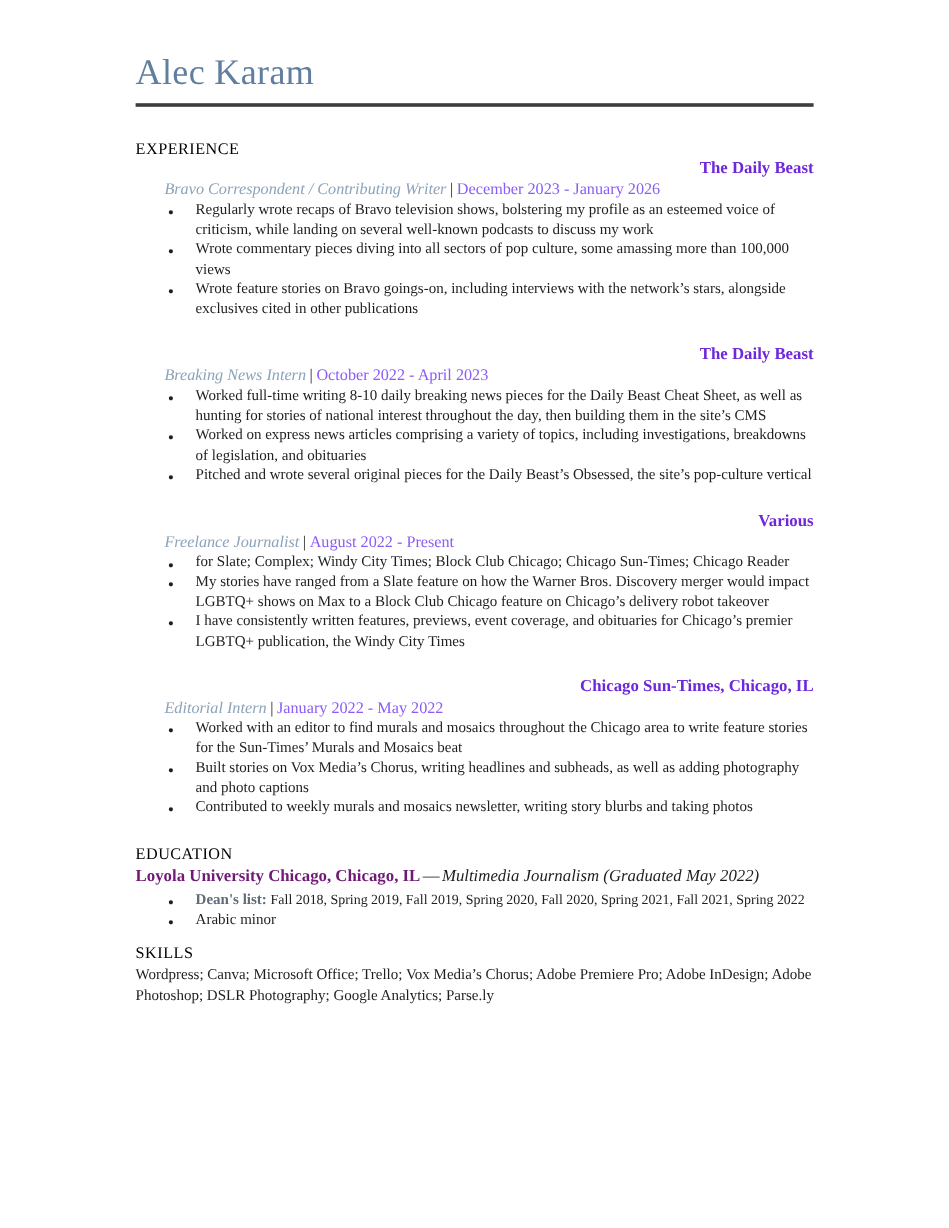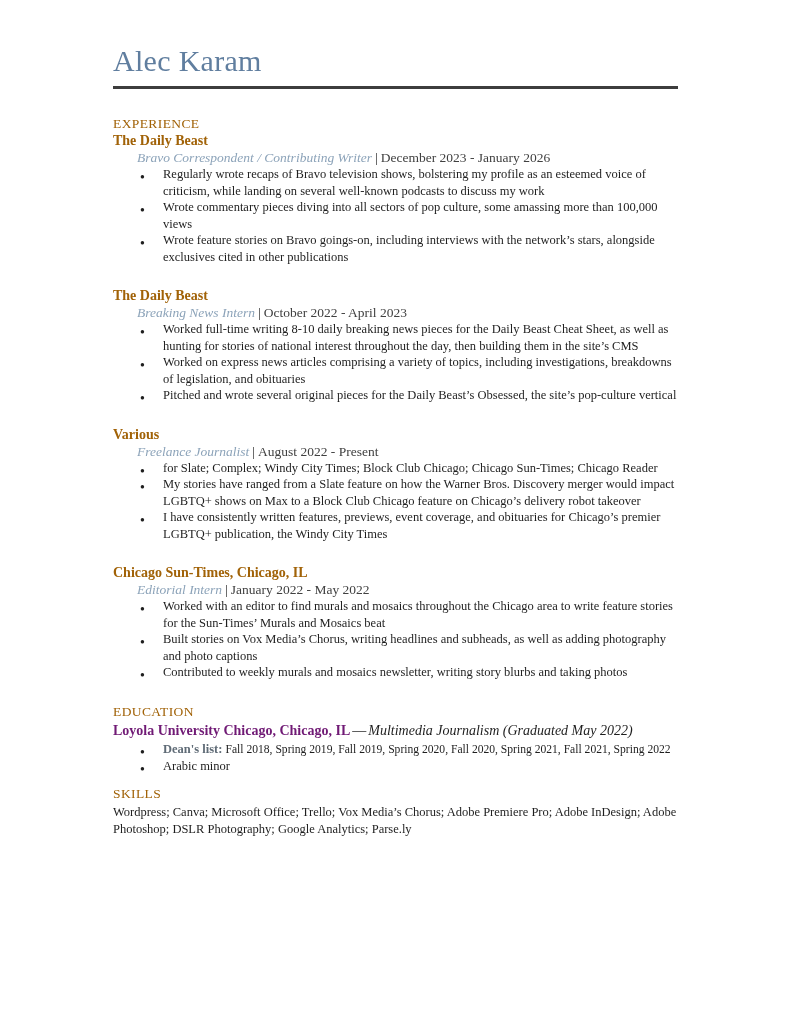--- a/index.html
+++ b/index.html
@@ -32,46 +32,47 @@
     background: #3d3d3d;
     margin-top: 11px;
   }
   
   .sec-heading {
     margin: 0;
     font-size: 13.5px;
     font-weight: 400;
     line-height: 17px;
     letter-spacing: 0.4px;
-    color: #a16207;
+    color: #000000;
   }
   .sec-experience { margin-top: 26px; }
   .sec-education  { margin-top: 2px; }
   .sec-skills     { margin-top: 10px; }
   
   .job { margin-bottom: 22px; }
   .company {
     margin: 0;
     font-size: 14px;
     font-weight: 700;
     line-height: 17px;
-    color: #a16207;
+    color: #6d28d9;
+    text-align: right;
   }
   .roleline {
     margin: 0;
     font-size: 13.5px;
     line-height: 17px;
   }
   .role {
     font-style: italic;
     color: #8ca3b9;
     margin-left: 24px;
   }
   .sep { color: #1e1e1e; padding: 0 3px; }
-  .dates { color: #404040; }
+  .dates { color: #8b5cf6; }
   
   ul.bullets {
     list-style: none;
     margin: 0;
     padding: 0;
   }
   li.bullet {
     position: relative;
     padding-left: 50px;
     font-size: 12.5px;

